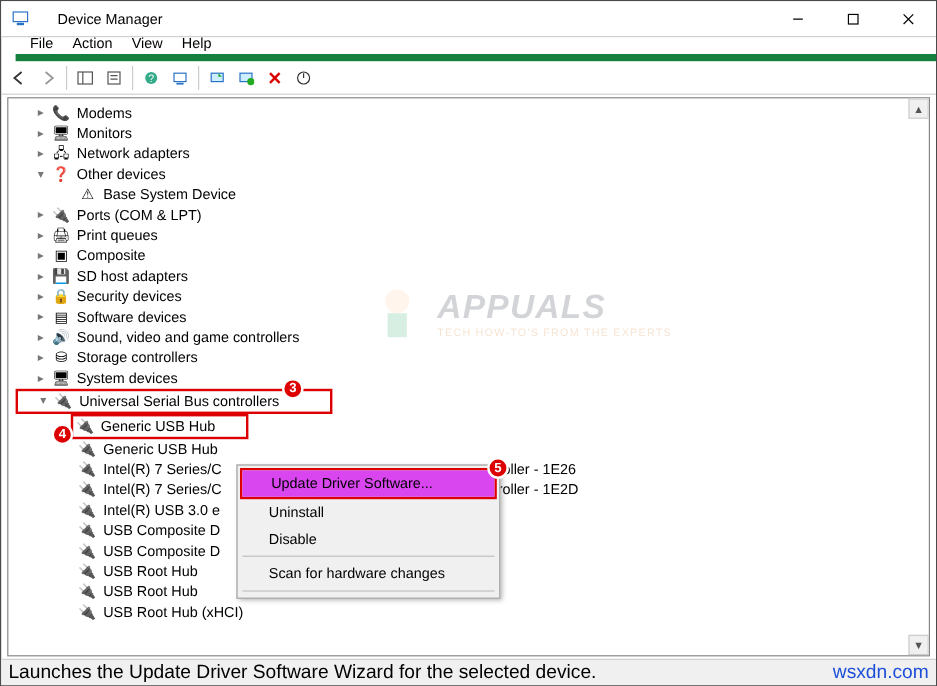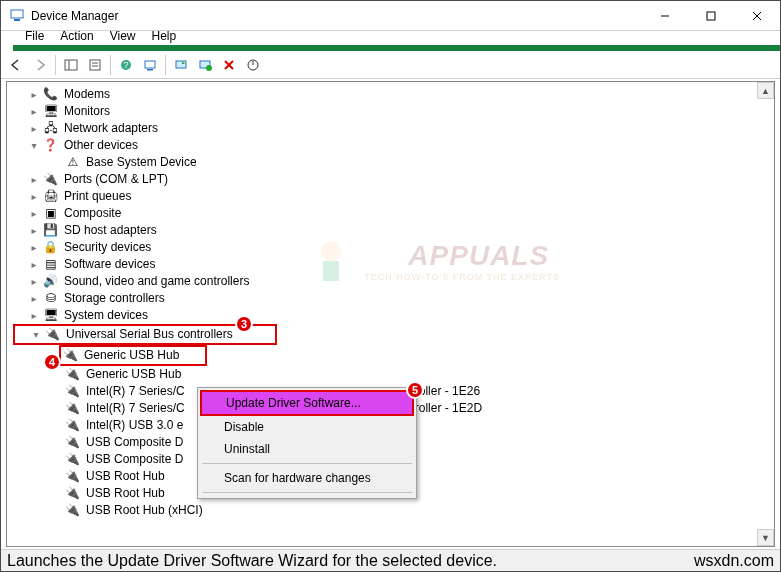--- a/index.html
+++ b/index.html
@@ -13,21 +13,21 @@
     position: relative;
     overflow: hidden;
   }
   
   .titlebar {
     display: flex; align-items: center;
     height: 30px; background: #fff;
     border-bottom: 1px solid #d0d0d0;
   }
   .titlebar .app-icon { width: 16px; height: 16px; margin: 0 6px 0 8px; display:flex;align-items:center;justify-content:center;}
-  .titlebar .title { flex: 1; font-size: 12px; }
+  .titlebar .title { flex: 1; font-size: 12px; margin-left: 17px; }
   .titlebar .win-controls { display: flex; }
   .titlebar .win-btn {
     width: 46px; height: 30px;
     display: flex; align-items: center; justify-content: center;
     font-size: 14px; font-family: sans-serif;
   }
   
   .menubar {
     display: flex; height: 20px;
     padding: 0 4px;
@@ -134,21 +134,21 @@
     position:absolute; bottom:0; right:0; width:17px; height:17px;
     background:#f0f0f0; border:1px solid #ccc;
     display:flex;align-items:center;justify-content:center;font-size:9px;color:#555;
   }
   
   .watermark {
     position:absolute; left:300px; top:230px;
     opacity:.18; pointer-events:none;
     font-family: sans-serif;
   }
-  .watermark .big { font-size:28px; font-style:italic; font-weight:bold; color:#7f1d1d; letter-spacing:1px;margin-left:44px;}
+  .watermark .big { font-size:28px; font-style:italic; font-weight:bold; color:#0f172a; letter-spacing:1px;}
   .watermark .small { font-size:9px; color:#c60; letter-spacing:1px;}
   svg { display:block; }
 </style>
 </head>
 <body>
 
 <div class="titlebar">
   <span class="app-icon">
     <svg width="14" height="14" viewBox="0 0 14 14">
         <rect x="1" y="1" width="12" height="8" fill="#fff" stroke="#2a72c8"></rect>
@@ -405,23 +405,23 @@
   </span>
 </div>
 
 <div class="context-menu">
   <div style="position:relative;">
     <div class="highlight-box" style="border-width:2px;">
       <div class="cm-item sel">Update Driver Software...</div>
     </div>
     <div class="red-badge" style="top:-9px; right:-10px;">5</div>
   </div>
+  <div class="cm-item">Uninstall</div>
   <div class="cm-item">Disable</div>
-  <div class="cm-item">Uninstall</div>
   <div class="cm-sep"></div>
   <div class="cm-item">Scan for hardware changes</div>
   <div class="cm-sep"></div>
 </div>
 
 <div class="statusbar">
   <span>Launches the Update Driver Software Wizard for the selected device.</span>
-  <span style="color:#000000;">wsxdn.com</span>
+  <span style="color:#1d4ed8;">wsxdn.com</span>
 </div>
 
 </body></html>

